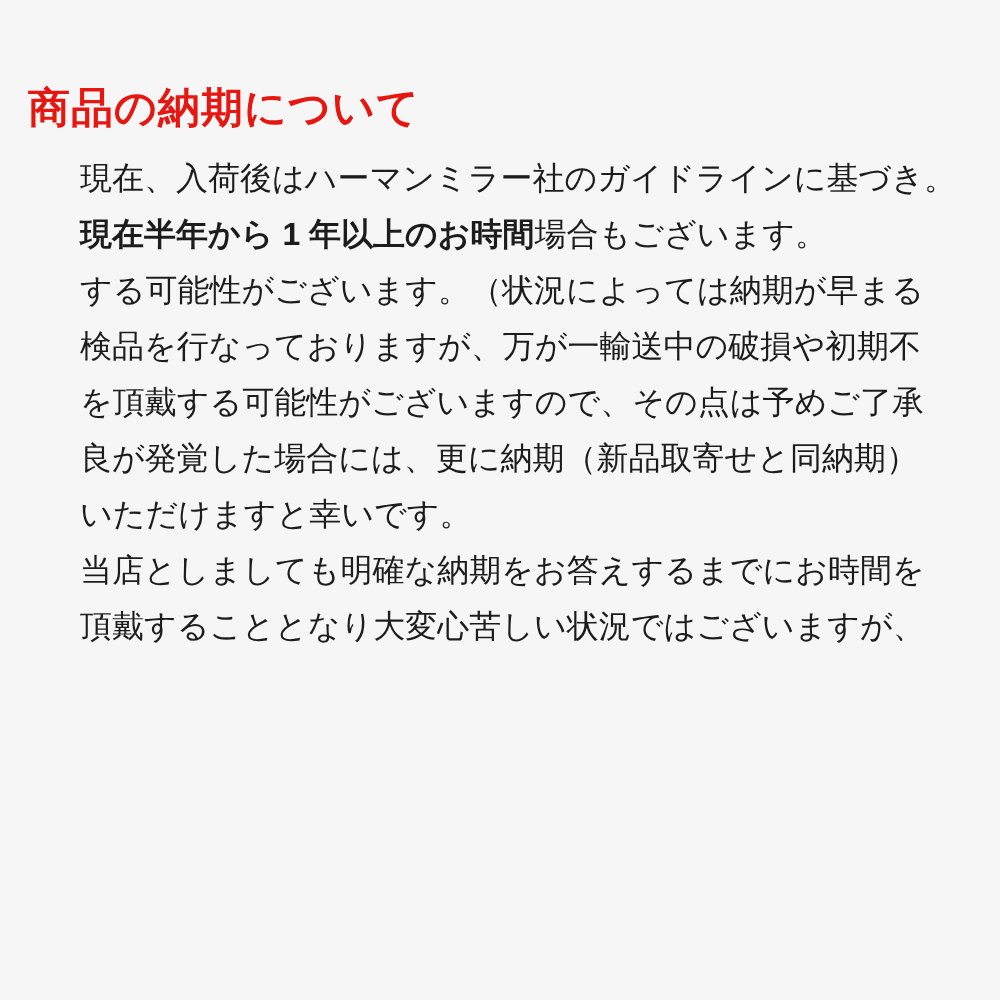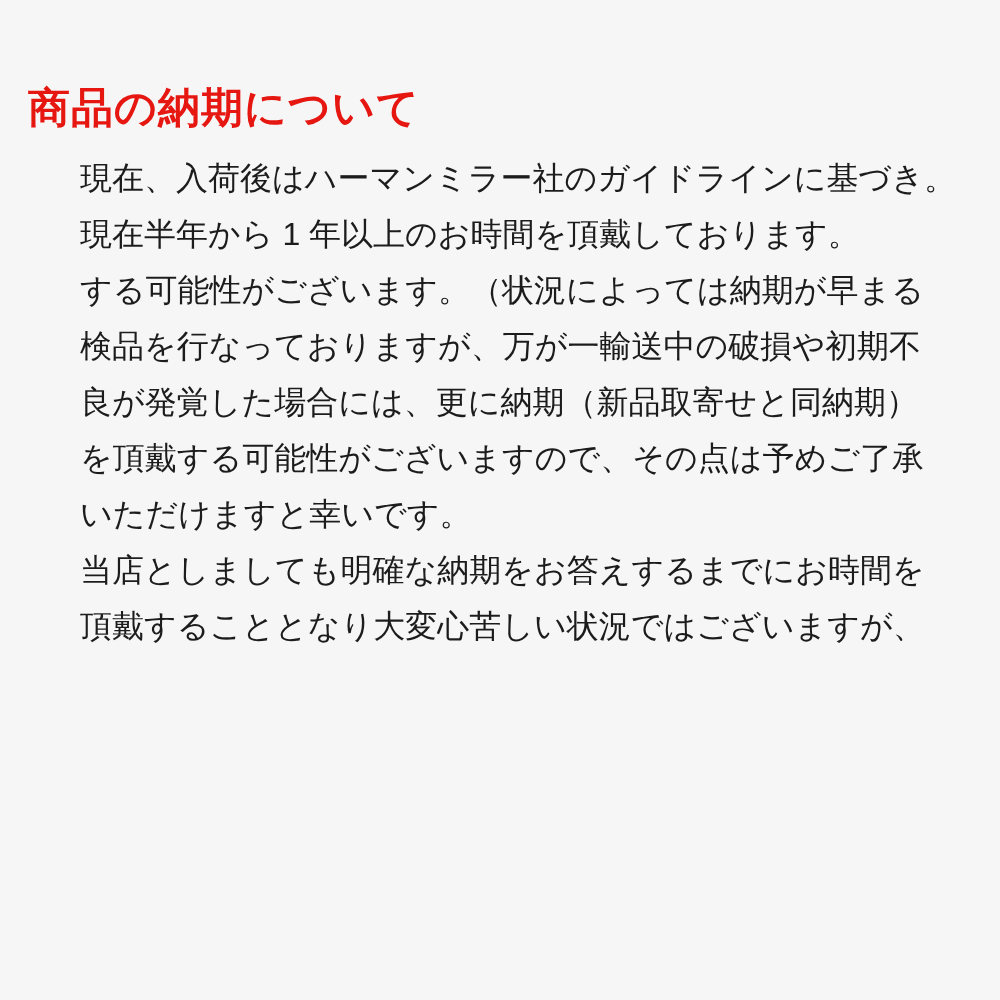--- a/index.html
+++ b/index.html
@@ -31,32 +31,32 @@
     top: 150px;
     left: 80px;
     width: 860px;
     font-size: 32px;
     line-height: 56px;
   }
   .line {
     white-space: nowrap;
   }
   .emphasis {
-    font-weight: 400;
+    font-weight: 700;
   }
 </style>
 </head>
 <body>
 
 <div class="page" style="background: rgb(246, 246, 246); color: rgb(28, 28, 28);">
   <h1 class="title" style="color: rgb(230, 22, 16);">商品の納期について</h1>
   <div class="body-text">
     <div class="line">現在、入荷後はハーマンミラー社のガイドラインに基づき。</div>
-    <div class="line"><span class="emphasis">現在半年から 1 年以上のお時間</span><span>を頂戴しております。</span></div>
+    <div class="line"><span class="emphasis">現在半年から 1 年以上のお時間</span><span>場合もございます。</span></div>
     <div class="line">する可能性がございます。（状況によっては納期が早まる</div>
     <div class="line">検品を行なっておりますが、万が一輸送中の破損や初期不</div>
+    <div class="line">を頂戴する可能性がございますので、その点は予めご了承</div>
     <div class="line">良が発覚した場合には、更に納期（新品取寄せと同納期）</div>
-    <div class="line">を頂戴する可能性がございますので、その点は予めご了承</div>
     <div class="line">いただけますと幸いです。</div>
     <div class="line">当店としましても明確な納期をお答えするまでにお時間を</div>
     <div class="line">頂戴することとなり大変心苦しい状況ではございますが、</div>
   </div>
 </div>
 
 </body></html>

